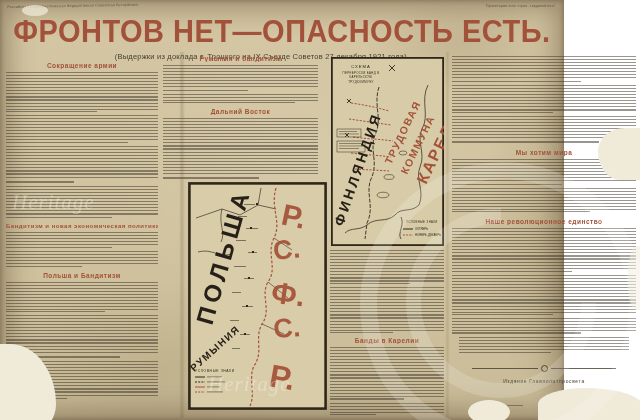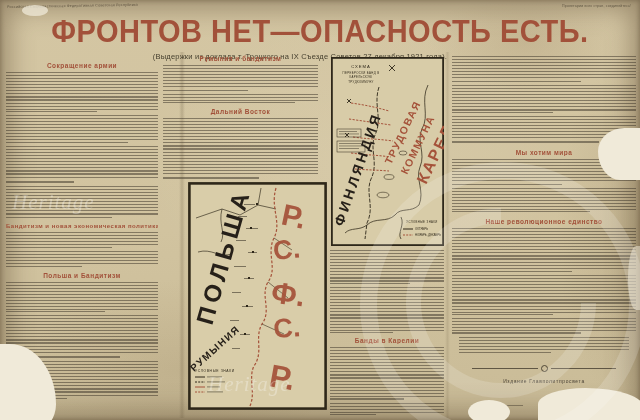--- a/index.html
+++ b/index.html
@@ -1,17 +1,17 @@
 <!DOCTYPE html>
 <html><head>
 <meta charset="utf-8">
 <style>
   html,body{margin:0;padding:0;width:640px;height:420px;overflow:hidden;}
   body{font-family:"Liberation Sans","DejaVu Sans",sans-serif;}
-  .poster{position:relative;width:640px;height:420px;
+  .poster{position:relative;width:564px;height:420px;
     background:
       radial-gradient(ellipse 140px 70px at 82% 10%, rgba(139,117,82,.20), transparent 70%),
       radial-gradient(ellipse 220px 130px at 28% 88%, rgba(139,117,82,.16), transparent 70%),
       radial-gradient(ellipse 300px 220px at 55% 40%, rgba(255,250,235,.10), transparent 70%),
       radial-gradient(ellipse 120px 260px at 100% 55%, rgba(120,100,66,.18), transparent 70%),
       linear-gradient(180deg,#d4c6a3 0%,#d1c39f 55%,#c9bb97 100%);
     box-shadow: inset 0 0 26px 9px rgba(80,62,38,.42), inset 0 0 4px 1px rgba(60,45,25,.35);
   }
   .tiny{position:absolute;font-size:6px;color:#5f5542;letter-spacing:.3px;white-space:nowrap;}
   .tiny-l{left:7;top:5px;left:7px;transform:scale(.62) rotate(-1deg);transform-origin:0 0;}

